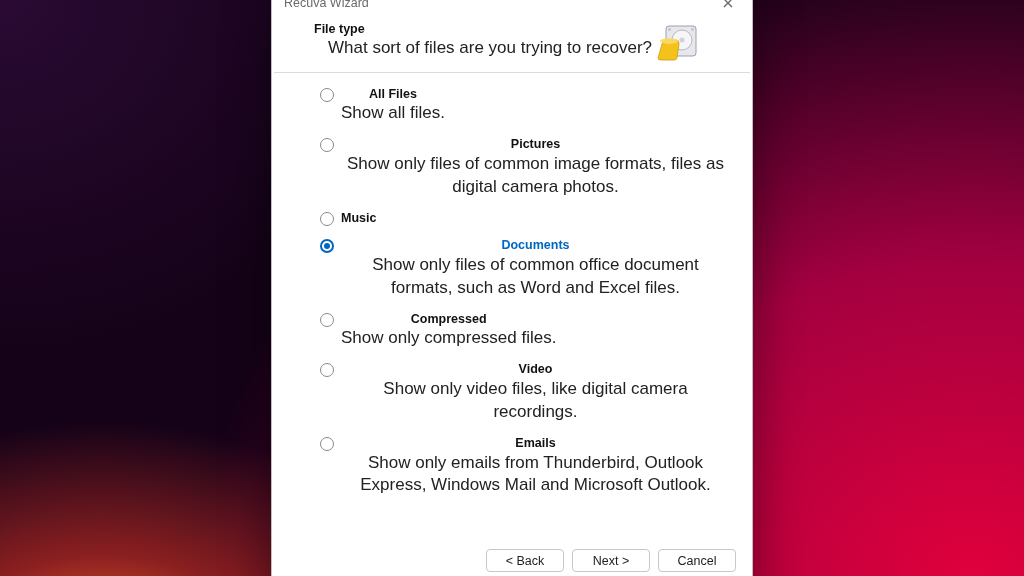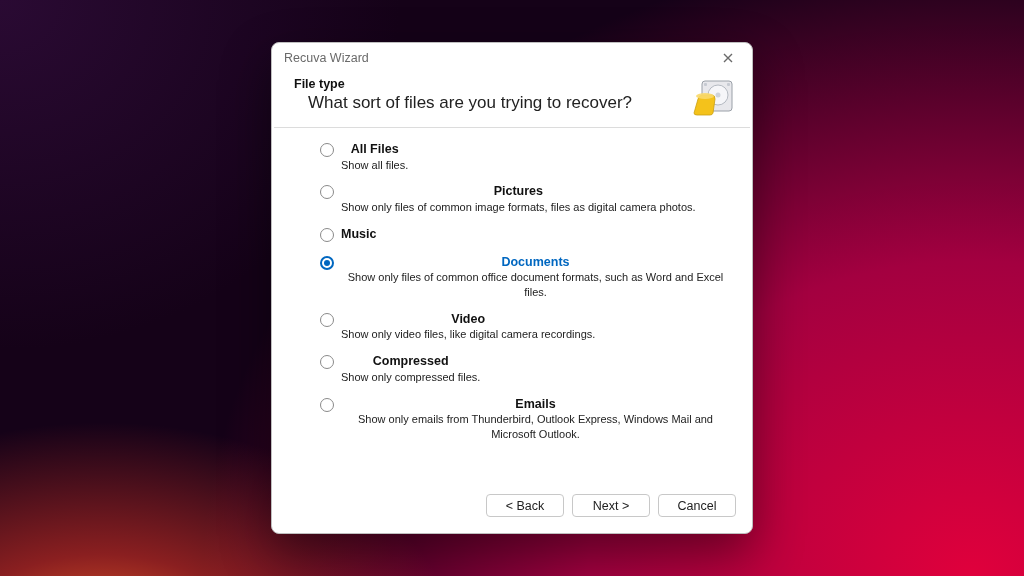--- a/index.html
+++ b/index.html
@@ -31,21 +31,21 @@
     }
     .close-btn {
       width: 32px; height: 24px;
       display: flex; align-items: center; justify-content: center;
       color: #6a6a6a;
       border-radius: 3px;
     }
     .close-btn svg { width: 10px; height: 10px; stroke: currentColor; stroke-width: 1.4; }
     .header {
       padding: 4px 16px 10px 22px;
-      display: flex; align-items: flex-start; justify-content: space-between;
+      display: flex; align-items: flex-start; justify-content: flex-start; margin-left: 20px;
     }
     .header-text .h-title { font-size: 12.5px; font-weight: 700; color: #111; }
     .header-text .h-sub { font-size: 17px; color: #222; margin-left: 14px; margin-top: 2px; }
     .header-icon { width: 48px; height: 40px; flex-shrink: 0; }
     .sep { height: 1px; background: #dcdcdc; margin: 0 2px; }
     .content { padding: 14px 22px 8px 48px; }
     .opt { margin-bottom: 12px; display: flex; align-items: flex-start; text-align: center; }
     .opt:last-child { margin-bottom: 0; }
     .radio {
       width: 14px; height: 14px; flex-shrink: 0;
@@ -53,21 +53,21 @@
       margin-top: 1px; margin-right: 7px;
       display: flex; align-items: center; justify-content: center;
       background: #fff;
     }
     .radio.selected { border: 2px solid #0067c0; }
     .radio.selected::after {
       content: ''; width: 6px; height: 6px; background: #0067c0; border-radius: 50%;
     }
     .opt-text .o-label { font-size: 12.5px; font-weight: 700; color: #111; line-height: 1.25; }
     .opt-text .o-label.sel { color: #0067c0; }
-    .opt-text .o-desc { font-size: 11px; color: #222; line-height: 1.35; margin-top: 0; max-width: 390px; }
+    .opt-text .o-desc { font-size: 17px; color: #222; line-height: 1.35; margin-top: 0; max-width: 390px; }
     .footer {
       padding: 14px 16px 16px;
       display: flex; justify-content: flex-end; gap: 8px;
       border-top: none;
       margin-top: 30px;
     }
     .btn {
       min-width: 78px; height: 23px;
       background: #fff;
       border: 1px solid #c8c8c8;
@@ -136,29 +136,29 @@
       <div class="opt">
         <div class="radio selected"></div>
         <div class="opt-text">
           <div class="o-label sel">Documents</div>
           <div class="o-desc">Show only files of common office document formats, such as Word and Excel files.</div>
         </div>
       </div>
       <div class="opt">
         <div class="radio"></div>
         <div class="opt-text">
-          <div class="o-label">Video</div>
-          <div class="o-desc">Show only video files, like digital camera recordings.</div>
+          <div class="o-label">Compressed</div>
+          <div class="o-desc">Show only compressed files.</div>
         </div>
       </div>
       <div class="opt">
         <div class="radio"></div>
         <div class="opt-text">
-          <div class="o-label">Compressed</div>
-          <div class="o-desc">Show only compressed files.</div>
+          <div class="o-label">Video</div>
+          <div class="o-desc">Show only video files, like digital camera recordings.</div>
         </div>
       </div>
       <div class="opt">
         <div class="radio"></div>
         <div class="opt-text">
           <div class="o-label">Emails</div>
           <div class="o-desc">Show only emails from Thunderbird, Outlook Express, Windows Mail and Microsoft Outlook.</div>
         </div>
       </div>
     </div>

